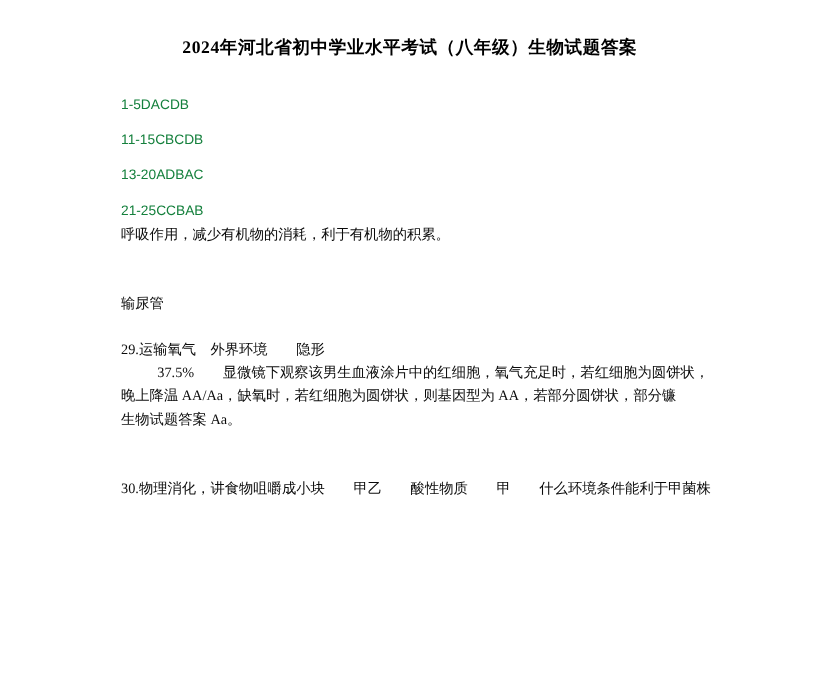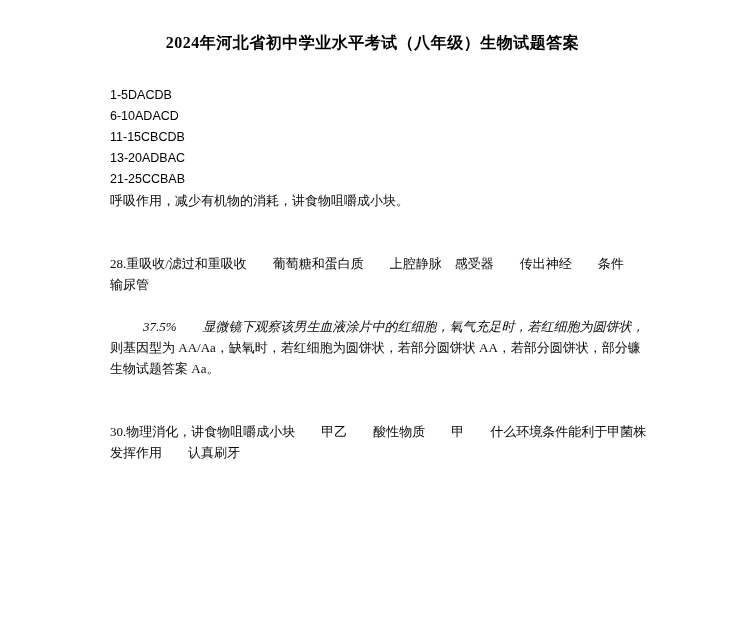--- a/index.html
+++ b/index.html
@@ -31,57 +31,56 @@
     line-height: 21px;
   }
   .line {
     height: 21px;
     white-space: pre;
     overflow: visible;
   }
   .sans {
     font-family: "Liberation Sans", "DejaVu Sans", sans-serif;
     font-size: 12.5px;
-    color: #000000;
+    color: #15803d;
+    margin-top: 11px;
   }
   .indent-sm { padding-left: 24px; }
-  .indent-md { padding-left: 33px; font-style: italic; }
+  .indent-md { padding-left: 33px; }
   .blank {  }
 </style>
 </head>
 <body>
 
 <div class="page">
 
   <div class="doc-title">2024年河北省初中学业水平考试（八年级）生物试题答案</div>
 
   <div class="content">
 
     <div class="line sans">1-5DACDB</div>
-    <div class="line sans">6-10ADACD</div>
     <div class="line sans">11-15CBCDB</div>
     <div class="line sans">13-20ADBAC</div>
     <div class="line sans">21-25CCBAB</div>
 
-    <div class="line">呼吸作用，减少有机物的消耗，讲食物咀嚼成小块。</div>
+    <div class="line">呼吸作用，减少有机物的消耗，利于有机物的积累。</div>
 
     <div class="line blank"></div>
 
 
     <div class="line blank"></div>
 
-    <div class="line">28.重吸收/滤过和重吸收　　葡萄糖和蛋白质　　上腔静脉　感受器　　传出神经　　条件</div>
     <div class="line">输尿管</div>
 
     <div class="line blank"></div>
 
+    <div class="line">29.运输氧气　外界环境　　隐形</div>
     <div class="line indent-md">37.5%　　显微镜下观察该男生血液涂片中的红细胞，氧气充足时，若红细胞为圆饼状，</div>
-    <div class="line">则基因型为 AA/Aa，缺氧时，若红细胞为圆饼状，若部分圆饼状 AA，若部分圆饼状，部分镰</div>
+    <div class="line">晚上降温 AA/Aa，缺氧时，若红细胞为圆饼状，则基因型为 AA，若部分圆饼状，部分镰</div>
     <div class="line">生物试题答案 Aa。</div>
 
     <div class="line blank"></div>
     <div class="line blank"></div>
 
     <div class="line">30.物理消化，讲食物咀嚼成小块　　甲乙　　酸性物质　　甲　　什么环境条件能利于甲菌株</div>
-    <div class="line">发挥作用　　认真刷牙</div>
 
   </div>
 </div>
 
 </body></html>

